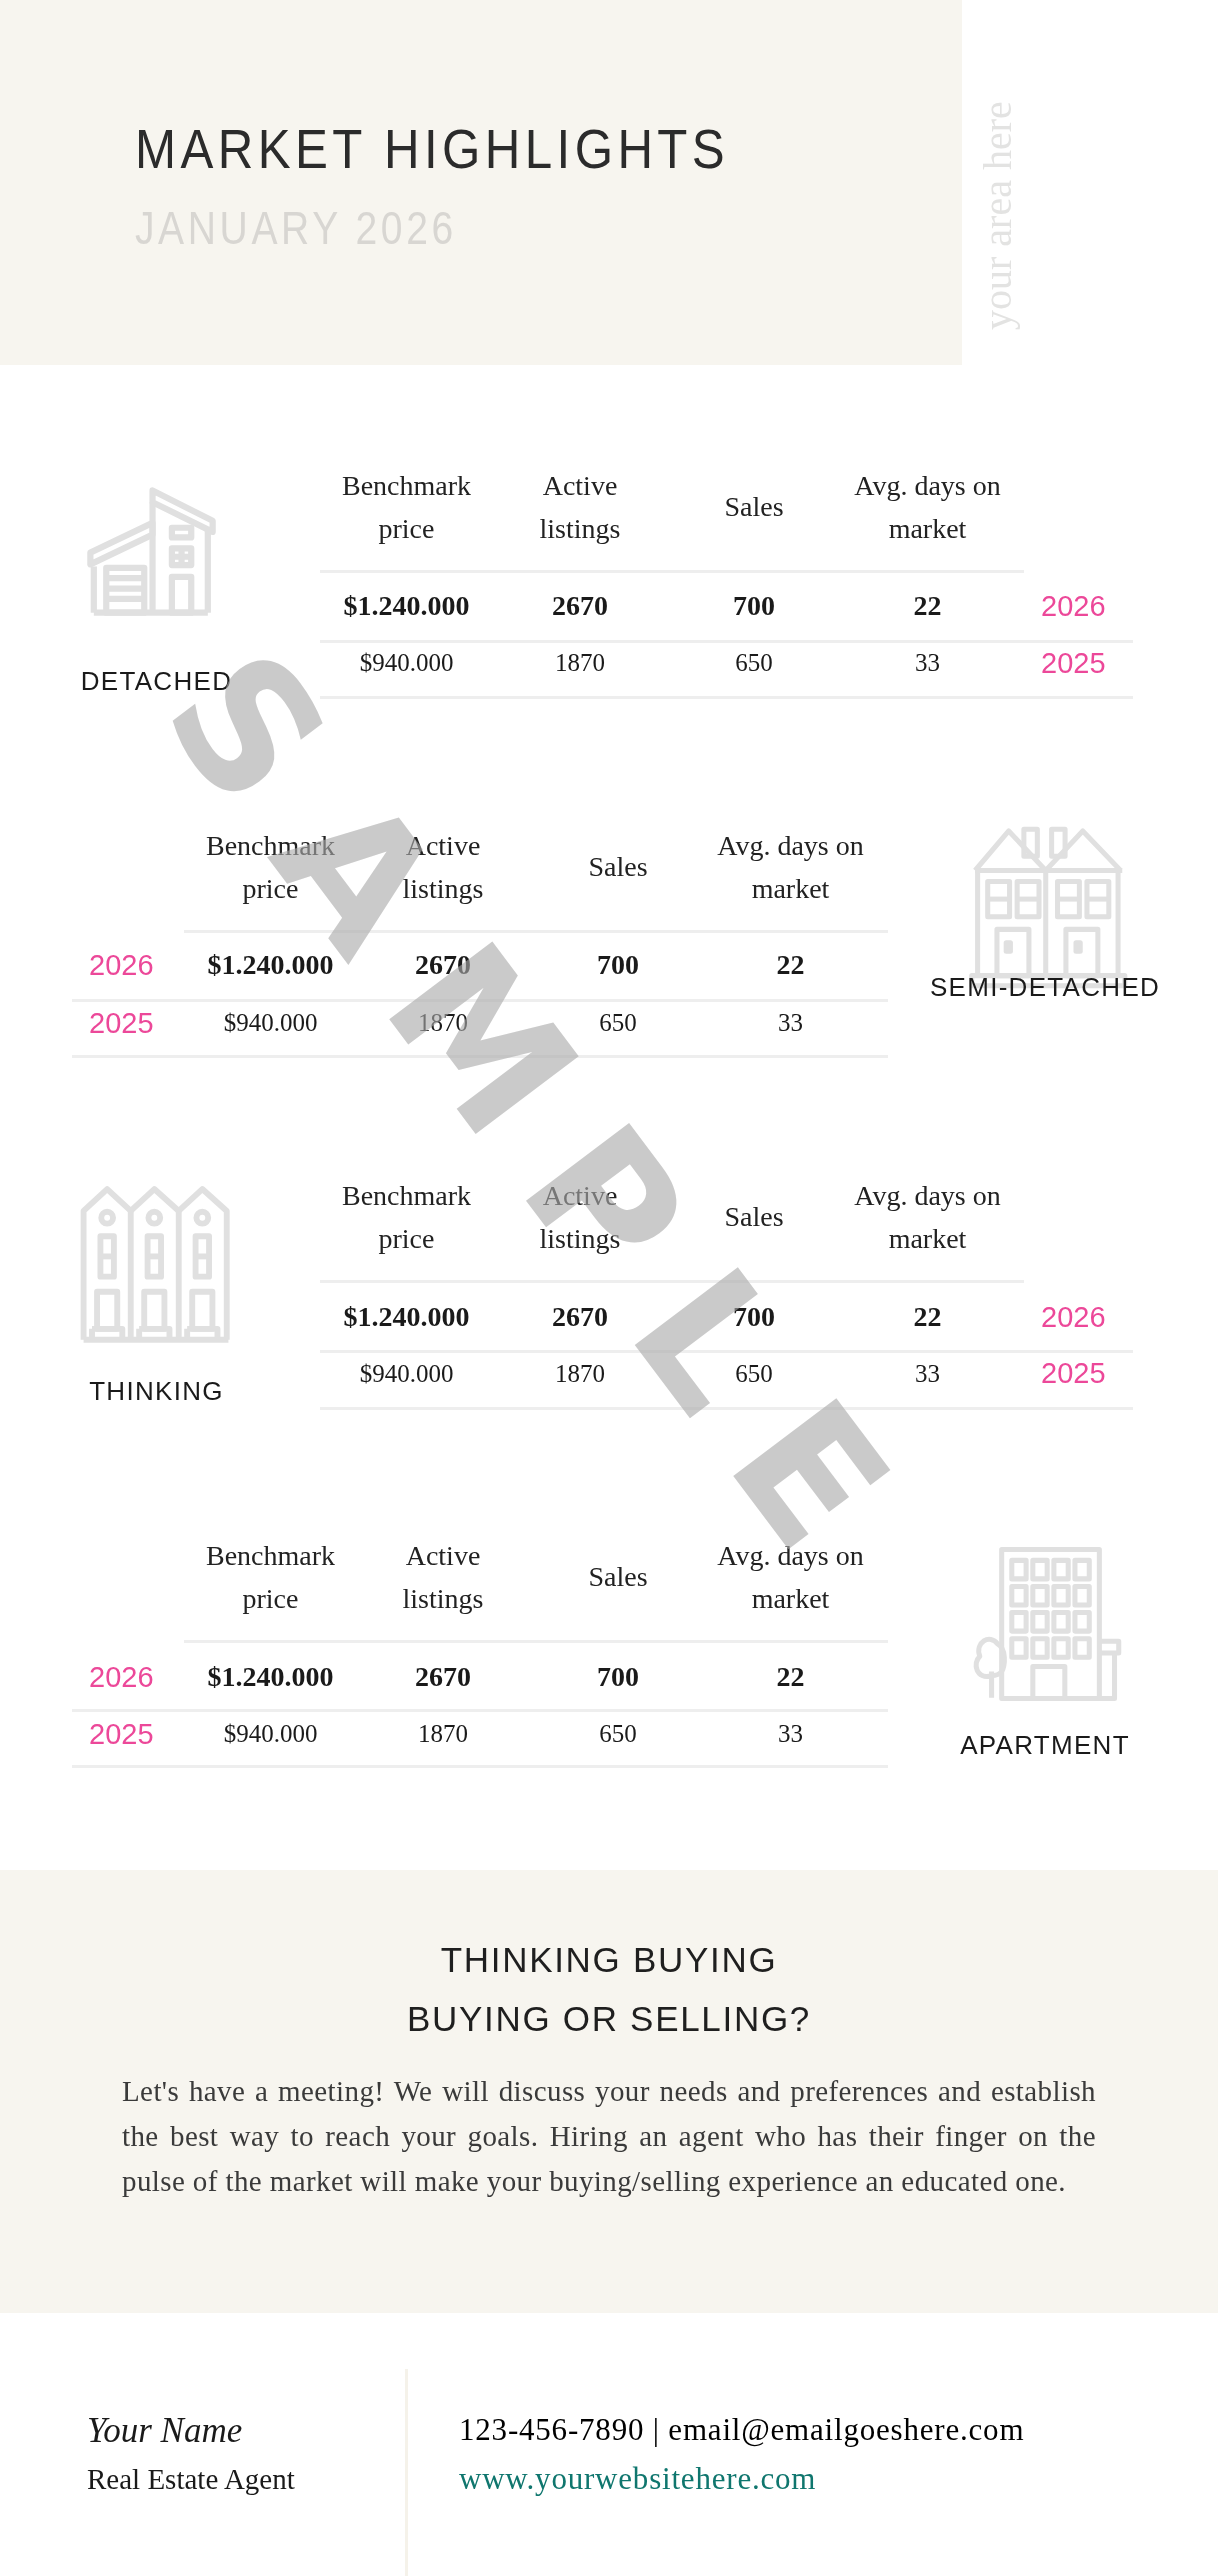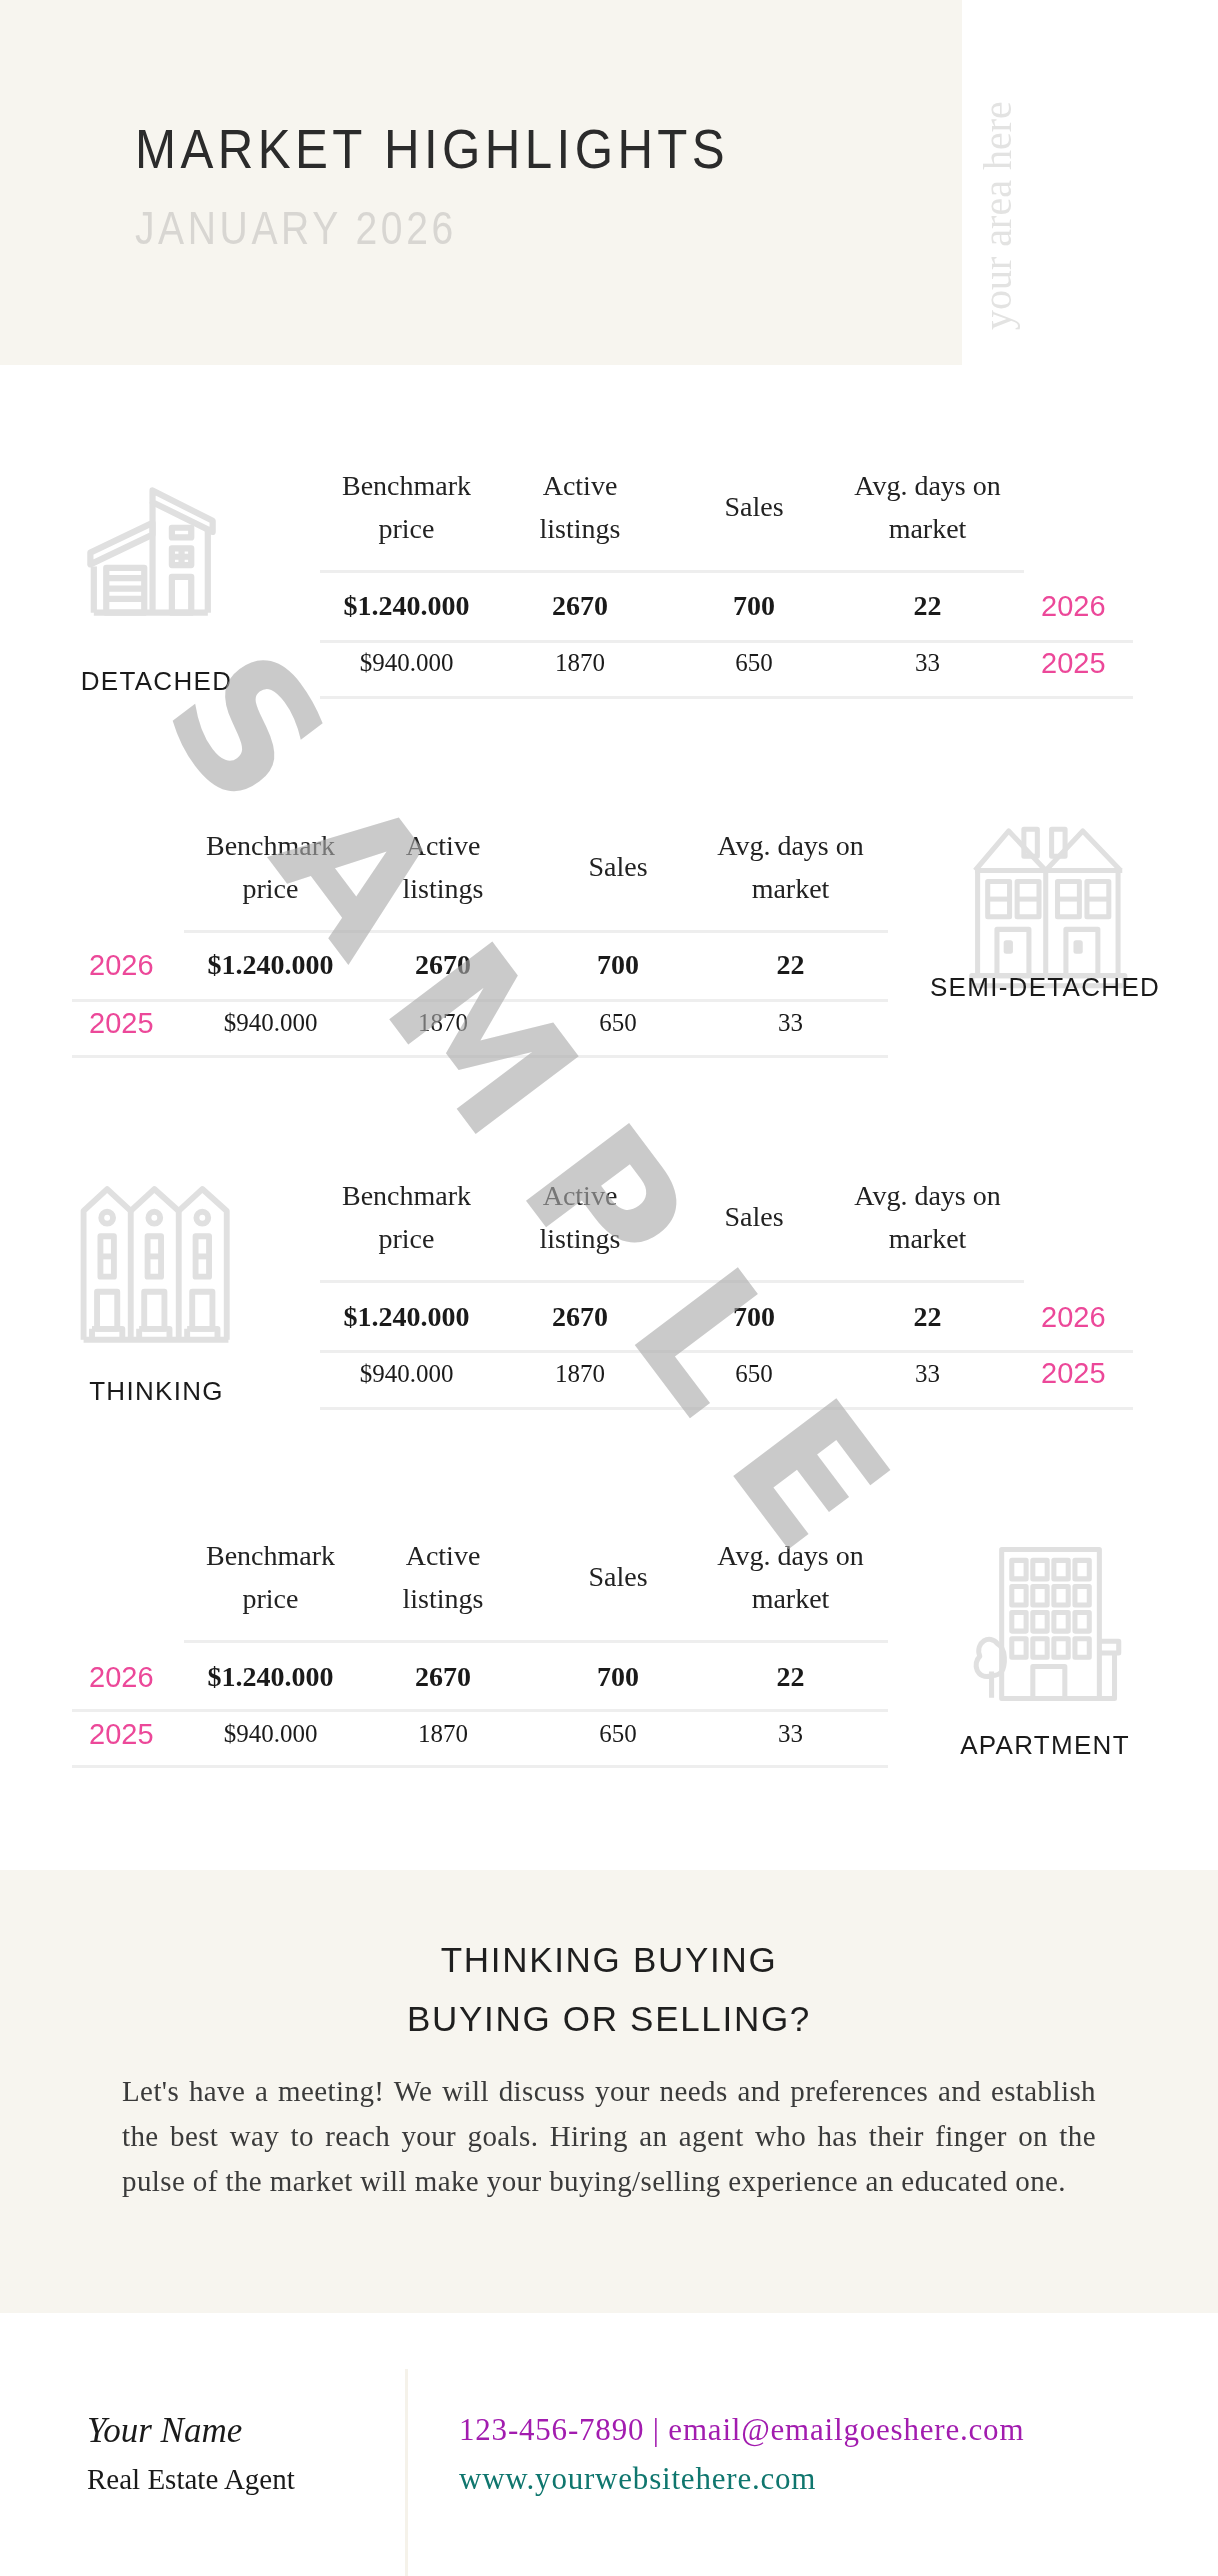--- a/index.html
+++ b/index.html
@@ -29,21 +29,21 @@
 
   
   .cta { left: 0; top: 1870px; width: 1218px; height: 443px; background: #f7f5ef; }
   .cta-title { left: 0; width: 1218px; text-align: center; font-family: "Liberation Sans", sans-serif; font-size: 35px; letter-spacing: 1.7px; color: #1f1f1f; line-height: 59px; top: 1930px; }
   .cta-body { left: 122px; width: 974px; top: 2069px; font-family: "Liberation Serif", serif; font-size: 29px; line-height: 45px; text-align: justify; text-align-last: left; color: #3a3a3a; letter-spacing: 0.4px; }
 
   
   .divider { left: 405px; top: 2369px; width: 2.5px; height: 207px; background: #f5f2ea; }
   .f-name { left: 87px; top: 2411px; font-family: "Liberation Serif", serif; font-style: italic; font-size: 35px; color: #1a1a1a; }
   .f-role { left: 87px; top: 2463px; font-family: "Liberation Serif", serif; font-size: 29px; color: #1a1a1a; }
-  .f-contact { left: 459px; top: 2412px; font-family: "Liberation Serif", serif; font-size: 31px; color: #a21caf; letter-spacing: 0.8px; }
+  .f-contact { left: 459px; top: 2412px; font-family: "Liberation Serif", serif; font-size: 31px; color: #000000; letter-spacing: 0.8px; }
   .f-web { left: 459px; top: 2461px; font-family: "Liberation Serif", serif; font-size: 31px; color: #0f766e; letter-spacing: 0.8px; }
 
   
   .watermark { left: 278px; top: 624px; font-family: "DejaVu Sans", sans-serif; font-weight: bold; font-size: 177px; letter-spacing: 51px; color: rgba(170,170,170,0.62); transform: rotate(53deg); transform-origin: left top; white-space: nowrap; pointer-events: none; line-height: 1; }
 </style>
 </head>
 <body>
 
 <div class="abs hdr-panel"></div>
 <div class="abs hdr-title">MARKET HIGHLIGHTS</div>

